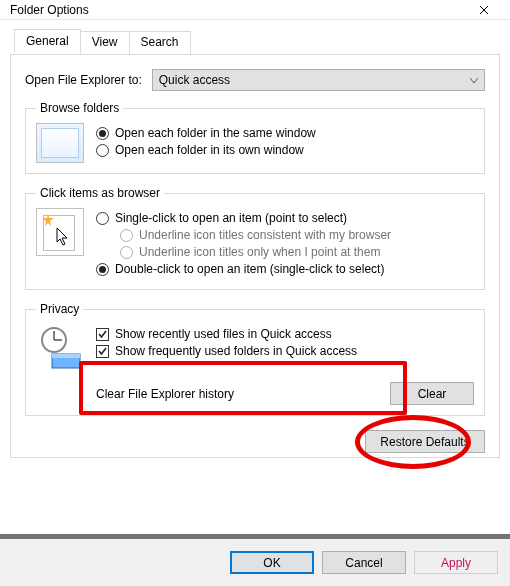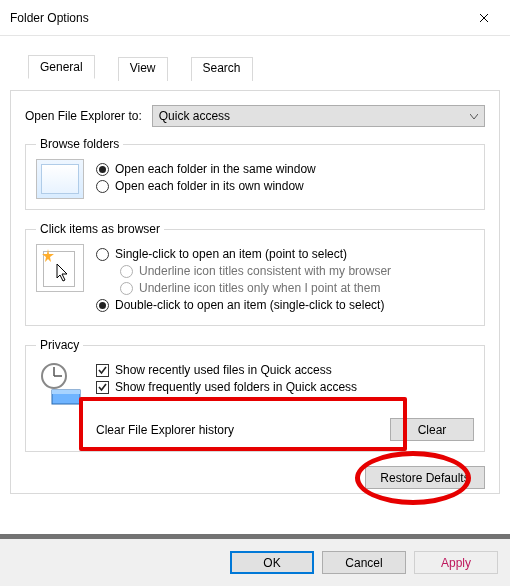--- a/index.html
+++ b/index.html
@@ -7,44 +7,43 @@
     margin: 0;
     font-family: "Segoe UI", Tahoma, sans-serif;
     font-size: 12px;
     background: #fff;
     width: 510px;
     height: 586px;
     overflow: hidden;
     position: relative;
   }
   .titlebar {
-    height: 36px;
+    height: 20px;
     display: flex;
     align-items: center;
     padding: 0 4px 0 10px;
     border-bottom: 1px solid #e5e5e5;
   }
   .titlebar .title { flex: 1; font-size: 12px; }
   .titlebar .close {
     width: 44px; height: 30px;
     display: flex; align-items: center; justify-content: center;
     cursor: pointer;
   }
   .titlebar .close svg { width: 10px; height: 10px; }
   .content {
     padding: 10px 10px 0 10px;
     position: relative;
     height: 508px;
   }
   .tabs {
     display: flex;
     position: relative;
-    top: 11px;
-    margin-left: 18px;
-    gap: 24px;
+    top: 1px;
+    margin-left: 4px;
   }
   .tab {
     padding: 3px 11px;
     border: 1px solid #d9d9d9;
     border-bottom: none;
     background: #fff;
     margin-right: -1px;
     font-size: 12px;
     cursor: pointer;
     position: relative;
@@ -56,21 +55,20 @@
     top: -2px;
     padding-top: 4px;
     padding-bottom: 4px;
   }
   .tabpanel {
     border: 1px solid #d9d9d9;
     padding: 14px 14px 18px 14px;
     background: #fff;
     height: 404px;
     position: relative;
-    margin-top: 20px;
   }
   .row-open {
     display: flex;
     align-items: center;
     gap: 10px;
     margin-bottom: 10px;
   }
   .select {
     flex: 1;
     border: 1px solid #adadad;

